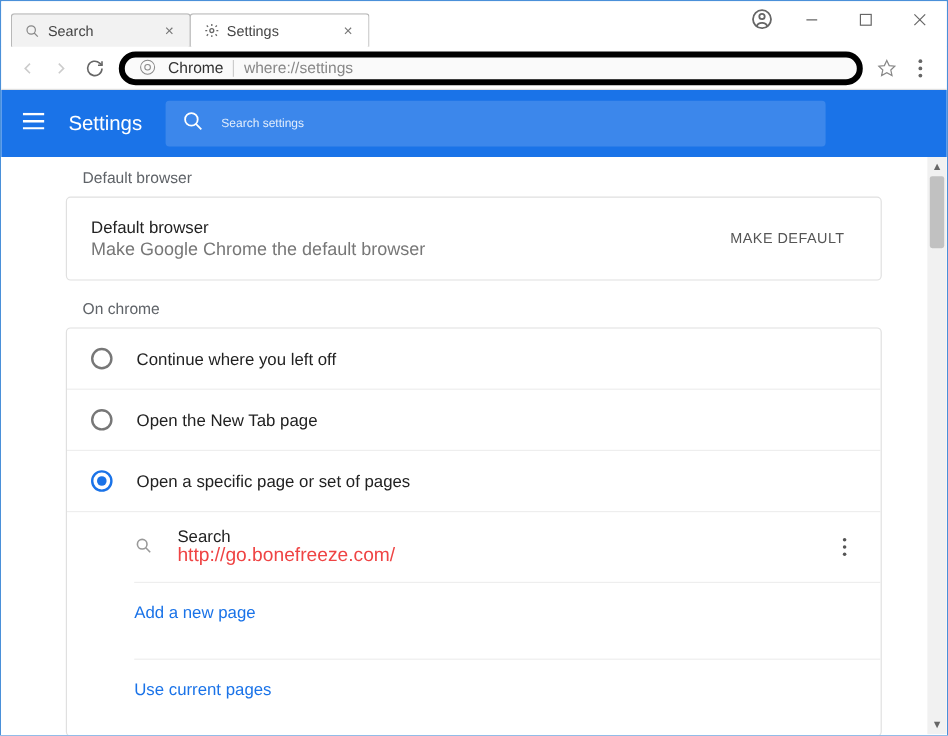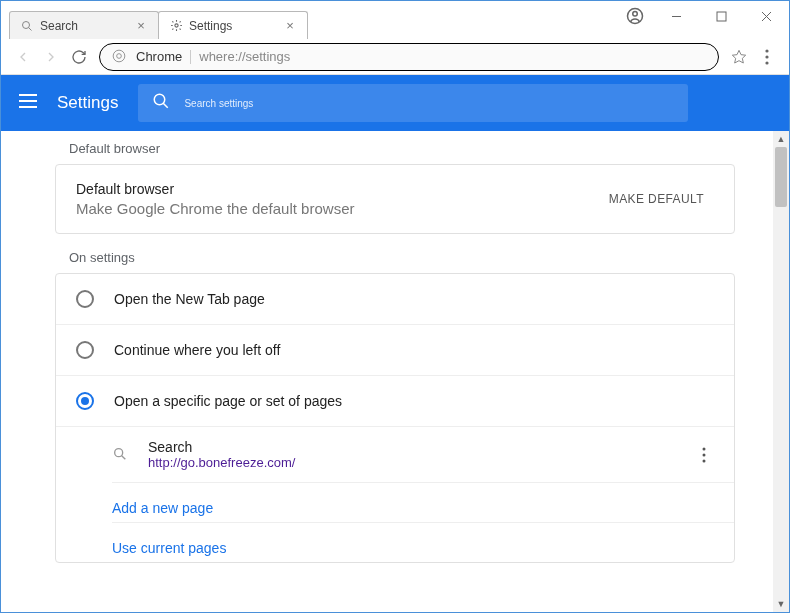--- a/index.html
+++ b/index.html
@@ -18,21 +18,21 @@
   .tab{display:flex;align-items:center;height:28px;padding:0 10px;min-width:150px;max-width:160px;border:1px solid #b8b8b8;border-bottom:none;background:#f2f2f2;font-size:12px;color:#444;border-radius:3px 3px 0 0;margin-right:-1px;position:relative}
   .tab.active{background:#fff;z-index:2}
   .tab-icon{width:14px;height:14px;margin-right:6px;display:flex;align-items:center;justify-content:center}
   .tab-title{flex:1;white-space:nowrap;overflow:hidden;text-overflow:ellipsis}
   .tab-close{width:14px;height:14px;display:flex;align-items:center;justify-content:center;color:#777;font-size:13px}
   
   
   .omnibox-row{display:flex;align-items:center;height:36px;padding:0 8px;border-bottom:1px solid #e0e0e0;background:#fff}
   .nav-btn{width:28px;height:28px;display:flex;align-items:center;justify-content:center;color:#888;border-radius:50%}
   .nav-btn.disabled{color:#ccc}
-  .omnibox{flex:1;height:28px;margin:0 6px;border:1px solid #000000;border-radius:14px;display:flex;align-items:center;padding:0 12px;background:#fafafa}
+  .omnibox{flex:1;height:28px;margin:0 6px;border:5px solid #000000;border-radius:14px;display:flex;align-items:center;padding:0 12px;background:#fafafa}
   .omnibox-icon{width:16px;height:16px;margin-right:8px;color:#666}
   .omnibox-prefix{font-size:13px;color:#333}
   .omnibox-path{font-size:13px;color:#888}
   .star-btn{width:28px;height:28px;display:flex;align-items:center;justify-content:center;color:#888}
   .menu-btn{width:28px;height:28px;display:flex;align-items:center;justify-content:center;color:#666}
   
   
   .settings-header{height:56px;background:#1a73e8;display:flex;align-items:center;padding:0 18px;color:#fff}
   .hamburger{width:20px;margin-right:18px}
   .settings-title{font-size:17px;font-weight:500;margin-right:20px}
@@ -65,24 +65,24 @@
   .radio{width:18px;height:18px;border:2px solid #777;border-radius:50%;margin-right:20px;flex-shrink:0;position:relative}
   .radio.selected{border-color:#1a73e8}
   .radio.selected::after{content:"";position:absolute;top:3px;left:3px;width:8px;height:8px;background:#1a73e8;border-radius:50%}
   .radio-label{font-size:14px;color:#222}
   
   .pages-block{padding-left:56px}
   .page-row{display:flex;align-items:center;padding:12px 20px 12px 0;border-bottom:1px solid #eee}
   .page-icon{width:18px;height:18px;margin-right:18px;flex-shrink:0}
   .page-text{flex:1}
   .page-title{font-size:14px;color:#222}
-  .page-url{font-size:13px;color:#4c1d95}
+  .page-url{font-size:16px;color:#ef4444}
   .dots-btn{width:20px;display:flex;align-items:center;justify-content:center;color:#555}
   
-  .link-row{padding:16px 20px 5px 0;border-bottom:1px solid #eee}
+  .link-row{padding:16px 20px 29px 0;border-bottom:1px solid #eee}
   .link-row:last-child{border-bottom:none}
   .link-row a{color:#1a73e8;font-size:14px;text-decoration:none}
   
   .advanced-row{display:flex;align-items:center;justify-content:center;padding:30px 0;color:#333;font-size:14px}
 </style>
 </head>
 <body>
 
 <div class="titlebar"></div>
 
@@ -198,29 +198,29 @@
     <div class="card">
       <div class="default-row">
         <div class="default-text">
           <div class="default-title">Default browser</div>
           <div class="default-sub">Make Google Chrome the default browser</div>
         </div>
         <div class="make-default-btn">MAKE DEFAULT</div>
       </div>
     </div>
 
-    <div class="section-label">On settings</div>
+    <div class="section-label">On chrome</div>
     <div class="card">
       <div class="radio-row">
         <div class="radio"></div>
-        <div class="radio-label">Open the New Tab page</div>
+        <div class="radio-label">Continue where you left off</div>
       </div>
       <div class="radio-row">
         <div class="radio"></div>
-        <div class="radio-label">Continue where you left off</div>
+        <div class="radio-label">Open the New Tab page</div>
       </div>
       <div class="radio-row" style="border-bottom:1px solid #eee">
         <div class="radio selected"></div>
         <div class="radio-label">Open a specific page or set of pages</div>
       </div>
       <div class="pages-block">
         <div class="page-row">
           <span class="page-icon"><svg width="16" height="16" viewBox="0 0 24 24" fill="none" stroke="#999" stroke-width="2">
                 <circle cx="10" cy="10" r="6"></circle>
                 <line x1="20" y1="20" x2="14.5" y2="14.5"></line>

